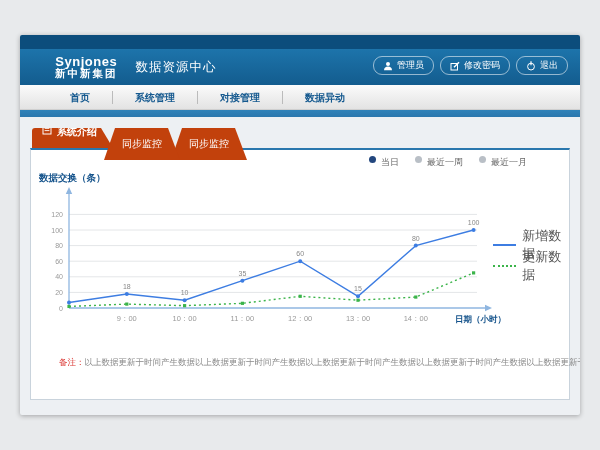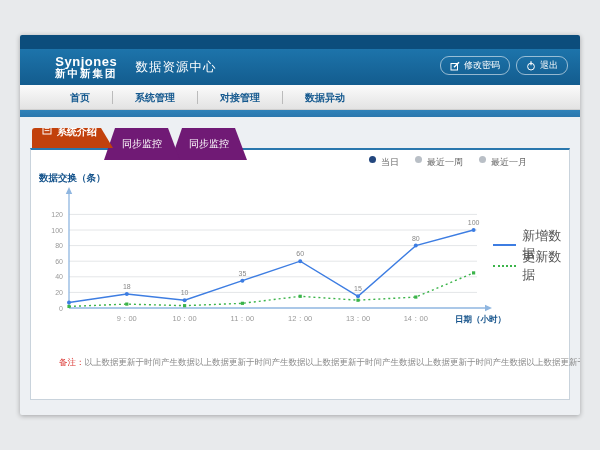--- a/index.html
+++ b/index.html
@@ -24,21 +24,21 @@
          display:flex; align-items:center; padding-left:28px; }
   .nav-item { color:#15598f; font-size:10px; font-weight:bold; padding:0 22px; line-height:13px; cursor:pointer; }
   .nav-item + .nav-item { border-left:1px solid #bbb; }
   .blue-strip { height:7px; background:linear-gradient(#2f82b9,#2a77ad); }
 
   .content { padding:11px 10px 0 10px; }
   .tabs { display:flex; height:20px; margin-left:2px; }
   .tab { font-size:10px; color:#fff; line-height:20px; display:flex; align-items:center; }
   .tab.active { background:#c2410c; padding:0 16px 12px 10px; z-index:3; border-radius:3px 0 0 0;
                 clip-path:polygon(0 0, calc(100% - 12px) 0, 100% 100%, 0 100%); font-weight:bold; }
-  .tab.inactive { background:#701a75; padding:16px 18px; margin-left:-9px; z-index:2;
+  .tab.inactive { background:#c2410c; padding:16px 18px; margin-left:-9px; z-index:2;
                 clip-path:polygon(11px 0, calc(100% - 12px) 0, 100% 100%, 0 100%); }
   .tab.inactive:last-child { z-index:1; }
   .tab .tab-icon { margin-right:5px; display:block; }
 
   .panel { position:relative; width:540px; height:252px; background:#fff;
            border:1px solid #c9d3dc; border-top:2px solid #2a77ad; }
 
   .radio-group { position:absolute; top:6px; right:42px; display:flex; gap:16px; align-items:center; }
   .radio-item { display:flex; align-items:flex-start; gap:5px; cursor:pointer; }
   .radio-dot { width:7px; height:7px; border-radius:50%; background:#b9bfc6; }
@@ -63,20 +63,29 @@
 <div class="window">
   <div class="top-strip"></div>
 
   <div class="header">
     <div class="logo">
       <div class="l1">Synjones</div>
       <div class="l2">新中新集团</div>
     </div>
     <div class="app-title">数据资源中心</div>
     <div class="hdr-buttons">
+      <button class="pill">
+        <span>
+          <svg width="10" height="10" viewBox="0 0 10 10">
+              <circle cx="5" cy="3" r="2" fill="#fff"></circle>
+              <path d="M1 9.2c0-2.3 1.8-3.6 4-3.6s4 1.3 4 3.6z" fill="#fff"></path>
+            </svg>
+        </span>
+        <span>管理员</span>
+      </button>
       <button class="pill">
         <span>
           <svg width="10" height="10" viewBox="0 0 10 10">
               <rect x="1" y="2.5" width="6.5" height="6.5" fill="none" stroke="#fff" stroke-width="1"></rect>
               <path d="M4 6.2 L9 1.2" stroke="#fff" stroke-width="1.4"></path>
             </svg>
         </span>
         <span>修改密码</span>
       </button>
       <button class="pill">

